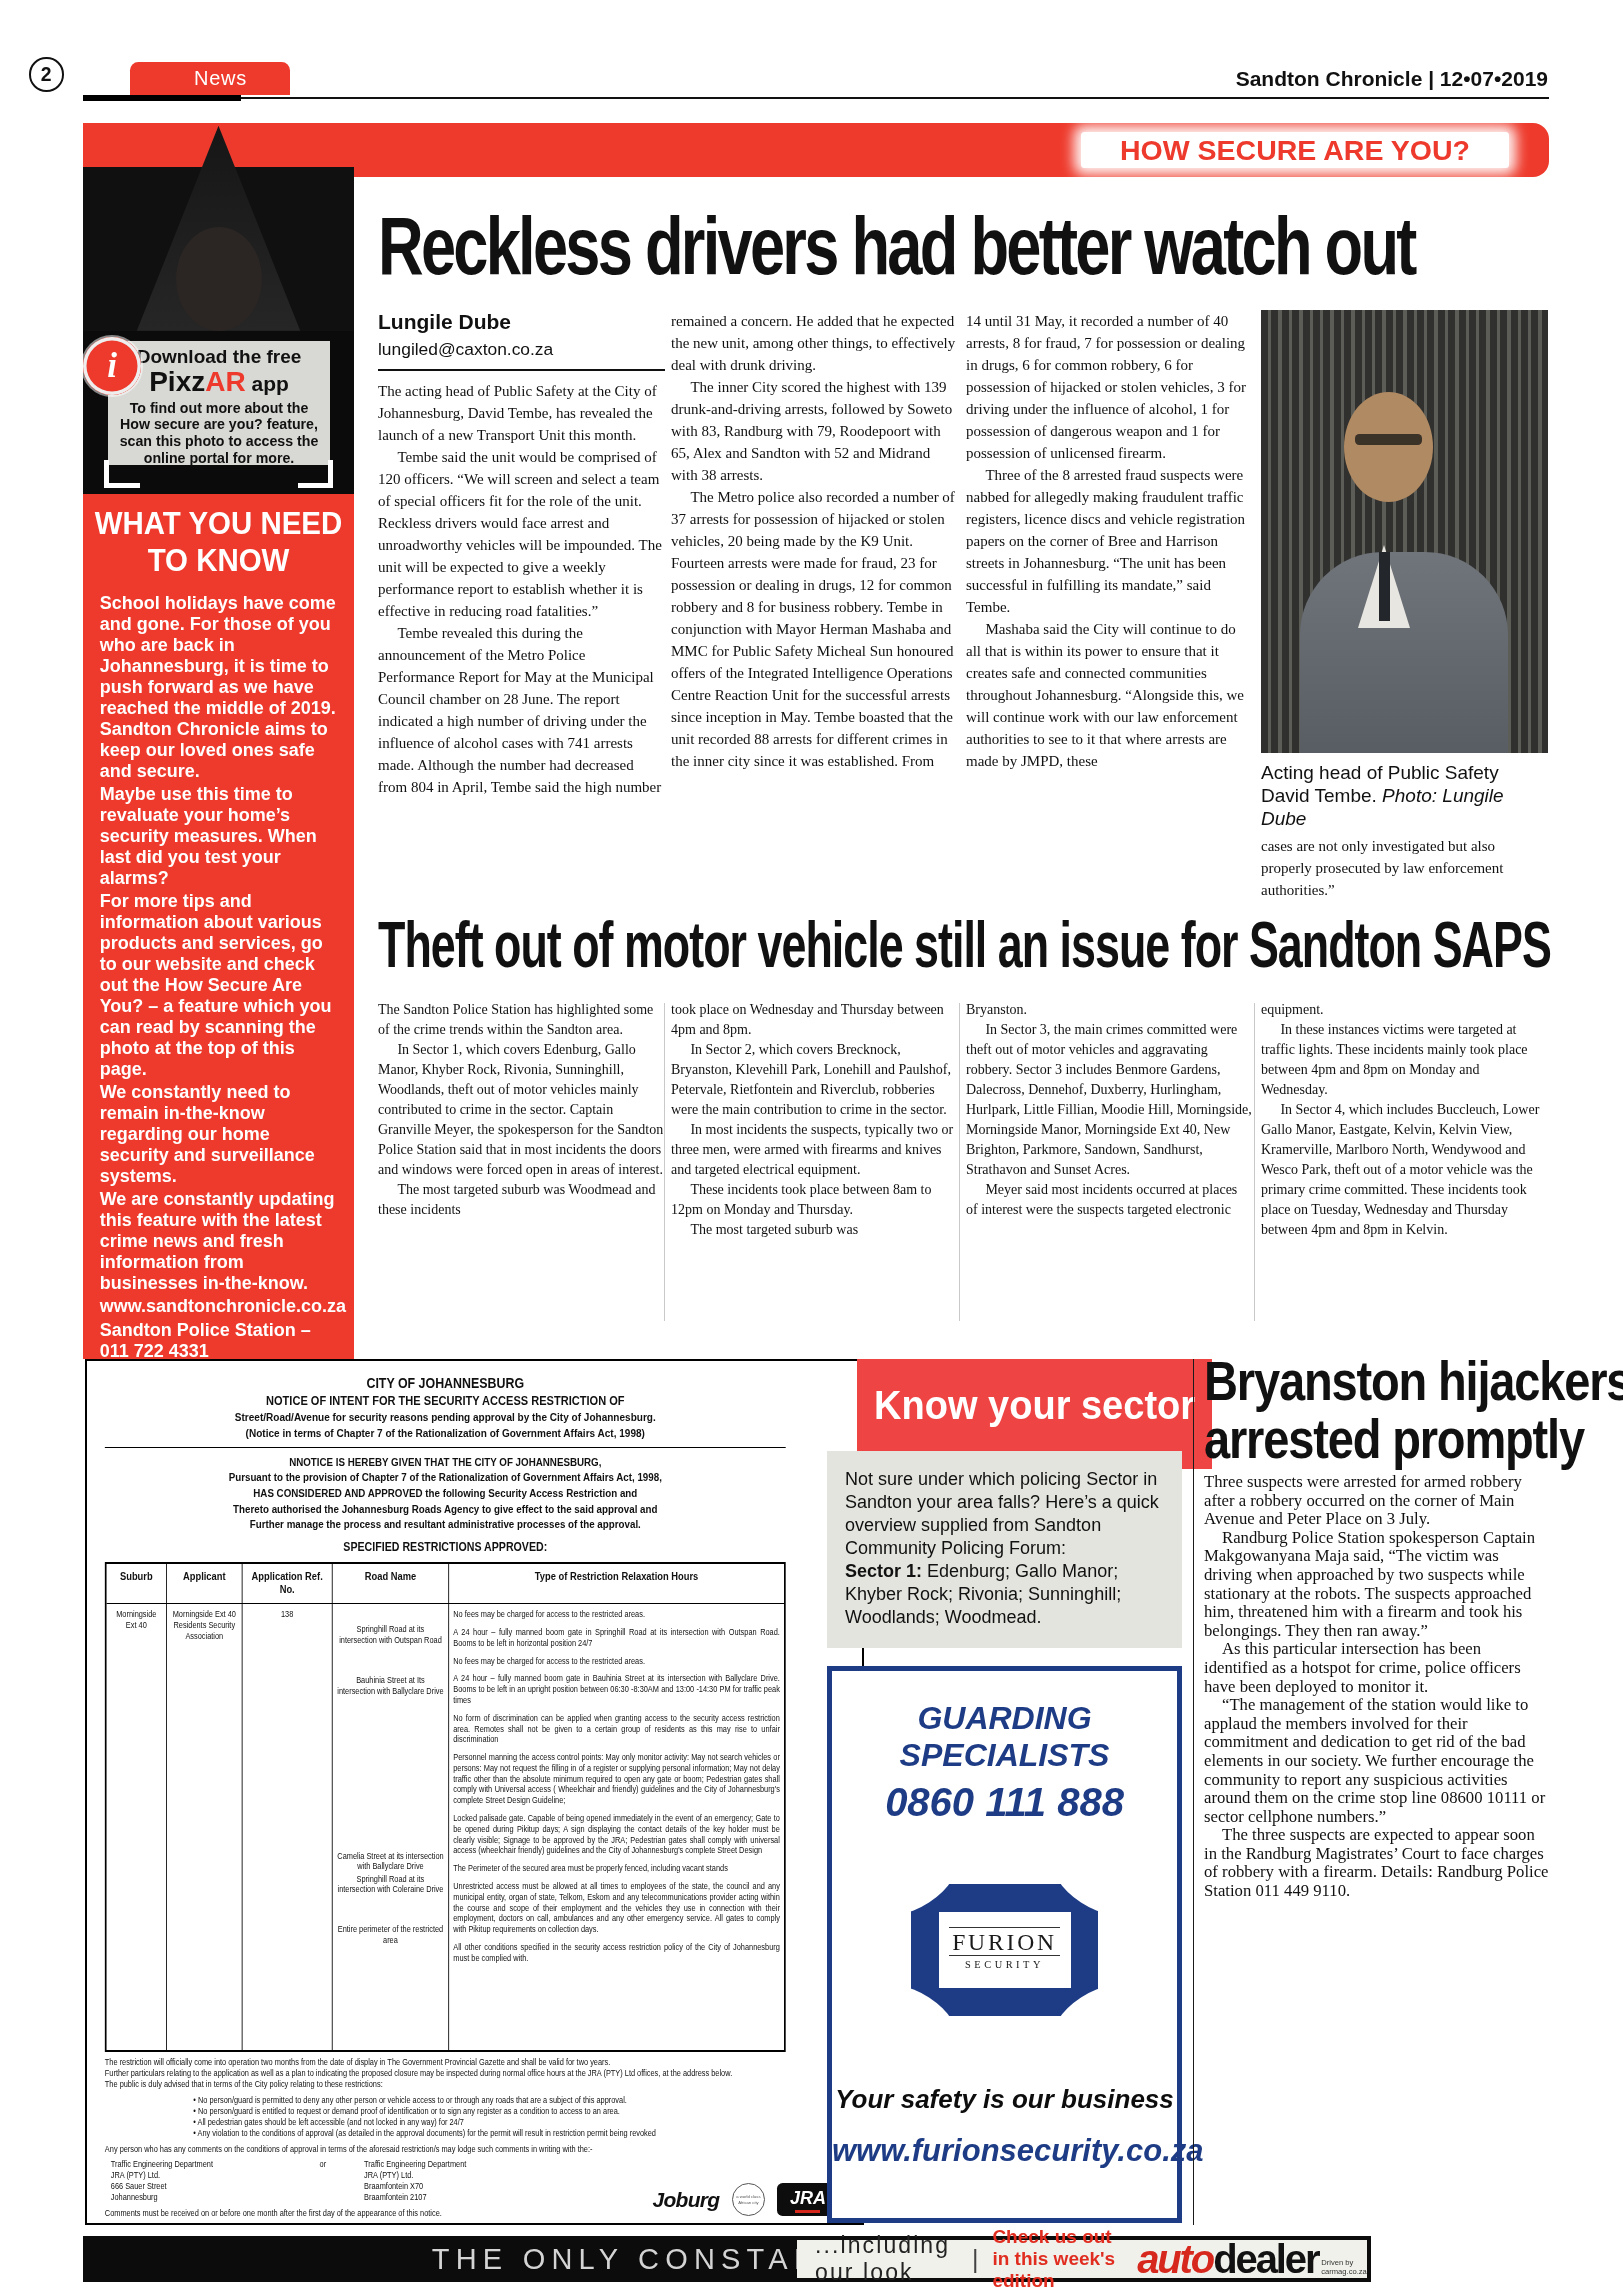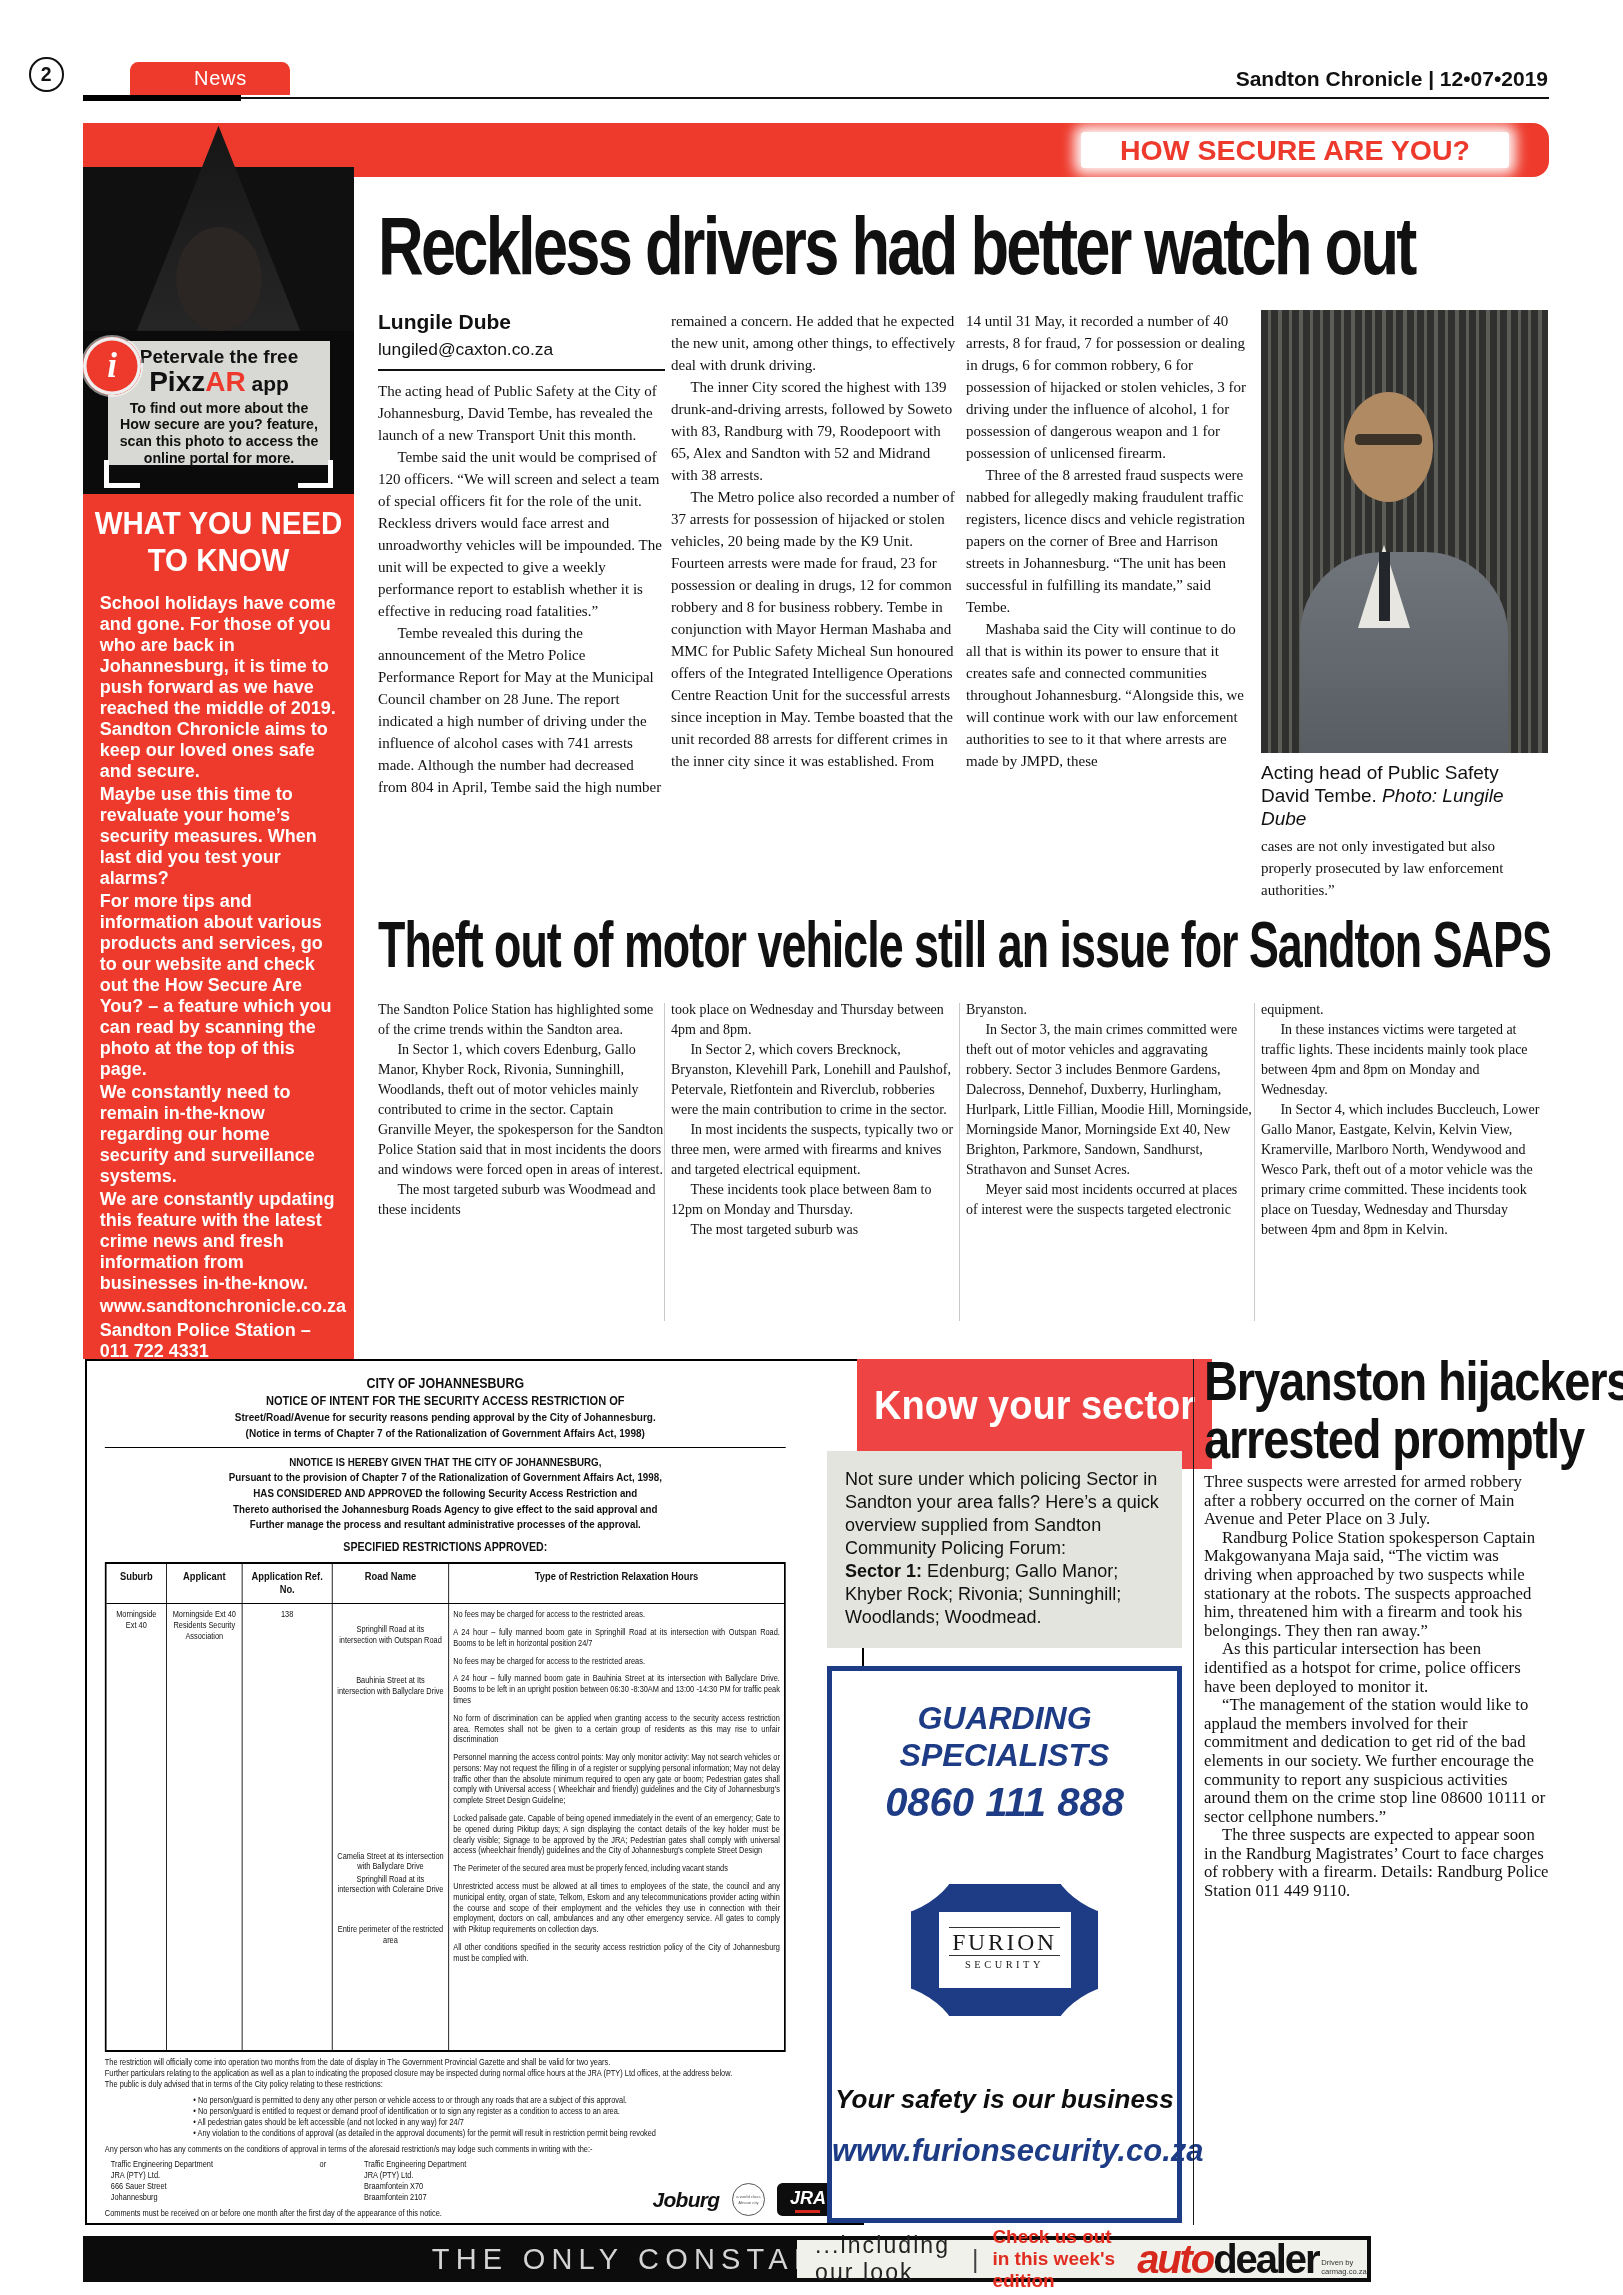--- a/index.html
+++ b/index.html
@@ -172,21 +172,21 @@
   </div>
 
   <div class="abs sb-photo">
     <div class="hood-dark"></div>
     <div class="hood"></div>
     <div class="hood-face"></div>
   </div>
 
   <div class="abs sb-info">
     <div class="info-box">
-      <div class="info-l1">Petervale the free</div>
+      <div class="info-l1">Download the free</div>
       <div class="brand-line">
         <span class="brand-black">Pixz</span><span class="brand-red">AR</span><span> app</span>
       </div>
       <div class="info-body">To find out more about the How secure are you? feature, scan this photo to access the online portal for more.</div>
     </div>
     <div class="info-icon"><span class="info-i">i</span></div>
     <div class="bk bk-l"></div>
     <div class="bk bk-r"></div>
   </div>
 

